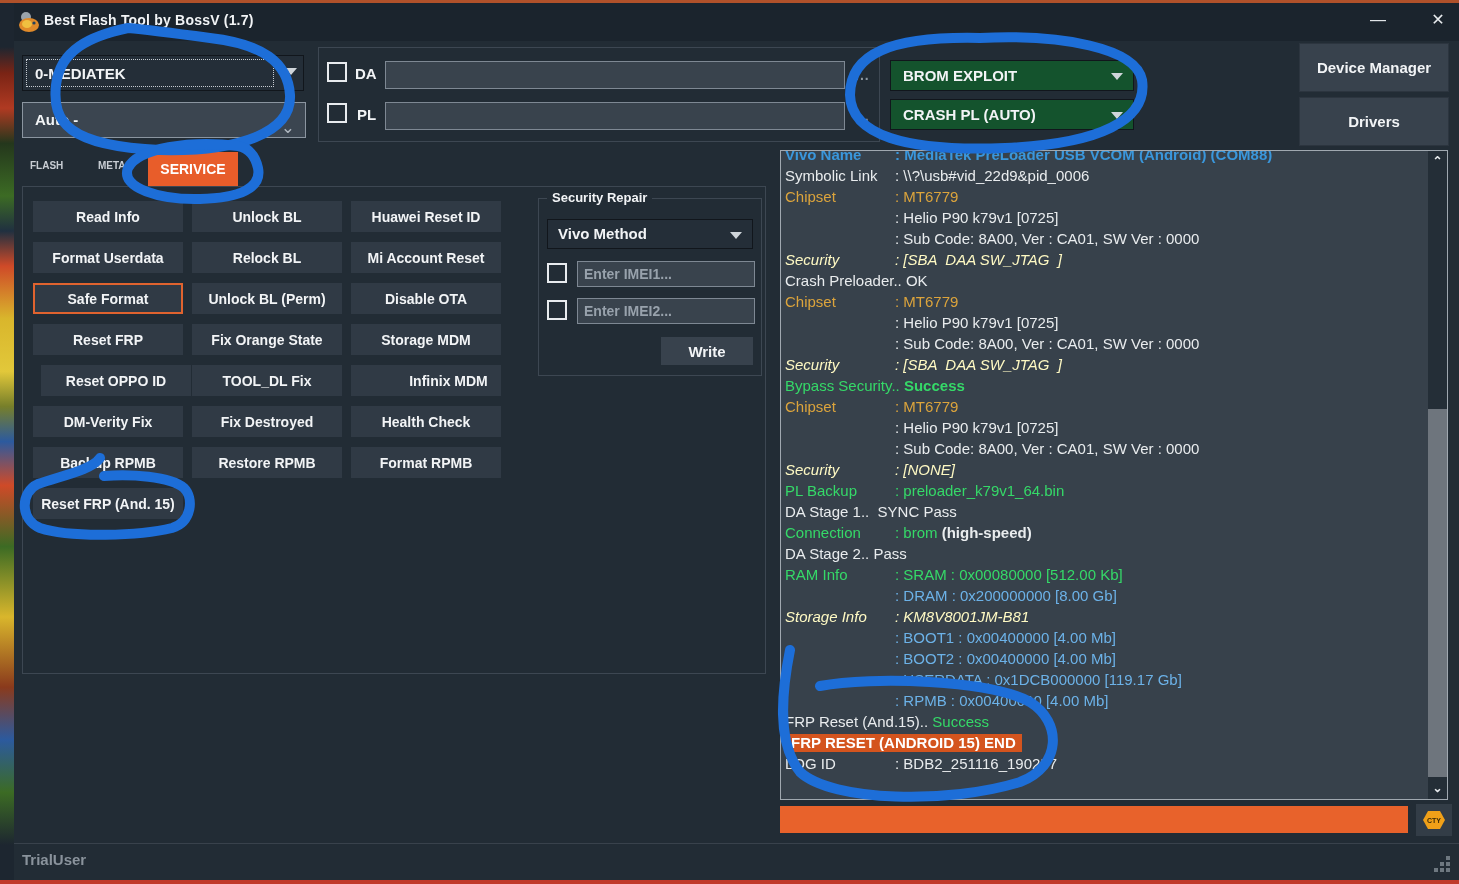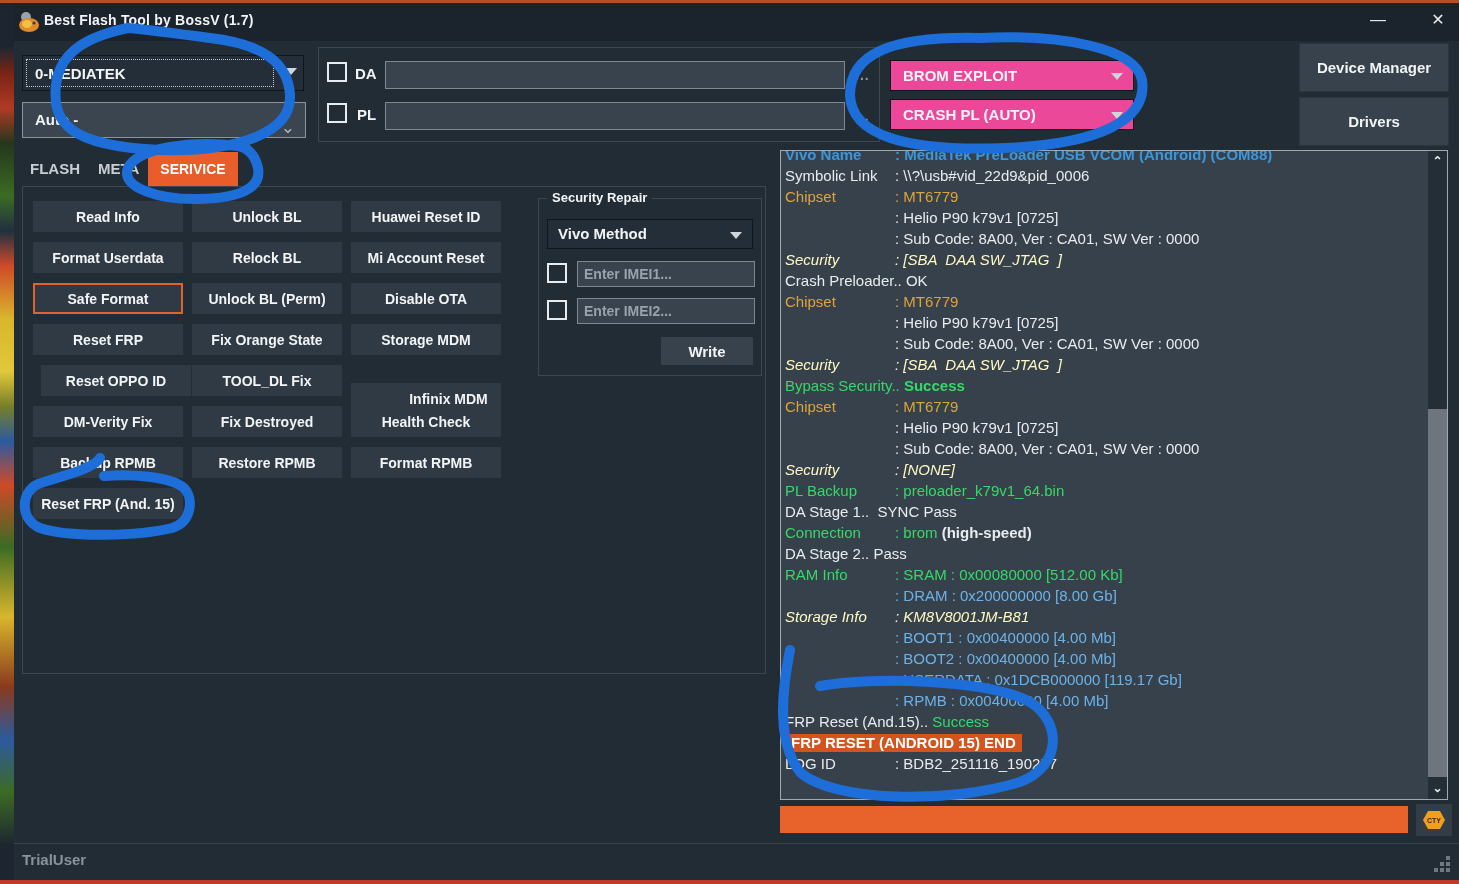--- a/index.html
+++ b/index.html
@@ -21,26 +21,26 @@
   .combo-arrow{position:absolute;right:6px;top:12px;width:0;height:0;border-left:6px solid transparent;border-right:6px solid transparent;border-top:7px solid #cfd5da;}
   .combo2{left:22px;top:102px;width:284px;height:36px;background:#3b4550;border:1px solid #8b95a0;
     color:#f2f4f6;font-weight:bold;font-size:15px;line-height:34px;padding-left:12px;}
   .combo2 .chev{position:absolute;right:10px;top:8px;color:#aeb6be;font-size:17px;font-weight:normal;}
   .group-box{border:1px solid #3d4752;}
   .dapl-group{left:318px;top:47px;width:562px;height:95px;}
   .checkbox{width:20px;height:20px;border:2px solid #e8ebee;background:#222c35;}
   .small-label{color:#f2f4f6;font-weight:bold;font-size:15px;}
   .field{background:#39434d;border:1px solid #7e8893;}
   .browse{color:#8e98a2;font-weight:bold;font-size:14px;letter-spacing:1px;}
-  .combo3{width:244px;height:31px;background:#ec4899;border:1px solid #11161c;color:#f2f4f6;
+  .combo3{width:244px;height:31px;background:#14532d;border:1px solid #11161c;color:#f2f4f6;
     font-weight:bold;font-size:15px;line-height:29px;padding-left:12px;}
   .big-btn{width:150px;height:49px;background:#38424d;border:1px solid #2c353f;color:#f2f4f6;
     font-weight:bold;font-size:15px;text-align:center;display:flex;align-items:center;justify-content:center;}
   
-  .tab{font-weight:bold;font-size:15px;color:#c9ced4;}
+  .tab{font-weight:bold;font-size:10px;color:#c9ced4;}
   .tab-active{left:148px;top:152px;width:90px;height:34px;background:#e85d2a;color:#fff;
     font-weight:bold;font-size:14px;display:flex;align-items:center;justify-content:center;}
   .left-panel{left:22px;top:186px;width:744px;height:488px;border:1px solid #3d4752;}
   
   .btn{position:absolute;width:150px;height:31px;background:#303a45;color:#f2f4f6;font-weight:bold;
     font-size:14px;display:flex;align-items:center;justify-content:center;}
   .btn.outlined{border:2px solid #e0632f;}
   
   .sec-group{left:538px;top:198px;width:224px;height:178px;border:1px solid #3d4752;}
   .sec-legend{position:absolute;left:8px;top:-9px;background:#222c35;padding:0 5px;color:#f2f4f6;
@@ -135,21 +135,21 @@
       <div class="btn" style="left: 169px; top: 55px;">Relock BL</div>
       <div class="btn" style="left: 328px; top: 55px;">Mi Account Reset</div>
       <div class="btn outlined" style="left: 10px; top: 96px;">Safe Format</div>
       <div class="btn" style="left: 169px; top: 96px;">Unlock BL (Perm)</div>
       <div class="btn" style="left: 328px; top: 96px;">Disable OTA</div>
       <div class="btn" style="left: 10px; top: 137px;">Reset FRP</div>
       <div class="btn" style="left: 169px; top: 137px;">Fix Orange State</div>
       <div class="btn" style="left: 328px; top: 137px;">Storage MDM</div>
       <div class="btn" style="left: 10px; top: 178px; margin-left: 8px;">Reset OPPO ID</div>
       <div class="btn" style="left: 169px; top: 178px;">TOOL_DL Fix</div>
-      <div class="btn" style="left: 328px; top: 196px; padding-left: 45px;">Infinix MDM</div>
+      <div class="btn" style="left: 328px; top: 178px; padding-left: 45px;">Infinix MDM</div>
       <div class="btn" style="left: 10px; top: 219px;">DM-Verity Fix</div>
       <div class="btn" style="left: 169px; top: 219px;">Fix Destroyed</div>
       <div class="btn" style="left: 328px; top: 219px;">Health Check</div>
       <div class="btn" style="left: 10px; top: 260px;">Backup RPMB</div>
       <div class="btn" style="left: 169px; top: 260px;">Restore RPMB</div>
       <div class="btn" style="left: 328px; top: 260px;">Format RPMB</div>
       <div class="btn" style="left: 10px; top: 301px;">Reset FRP (And. 15)</div>
     </div>
 
   <div class="abs sec-group">

